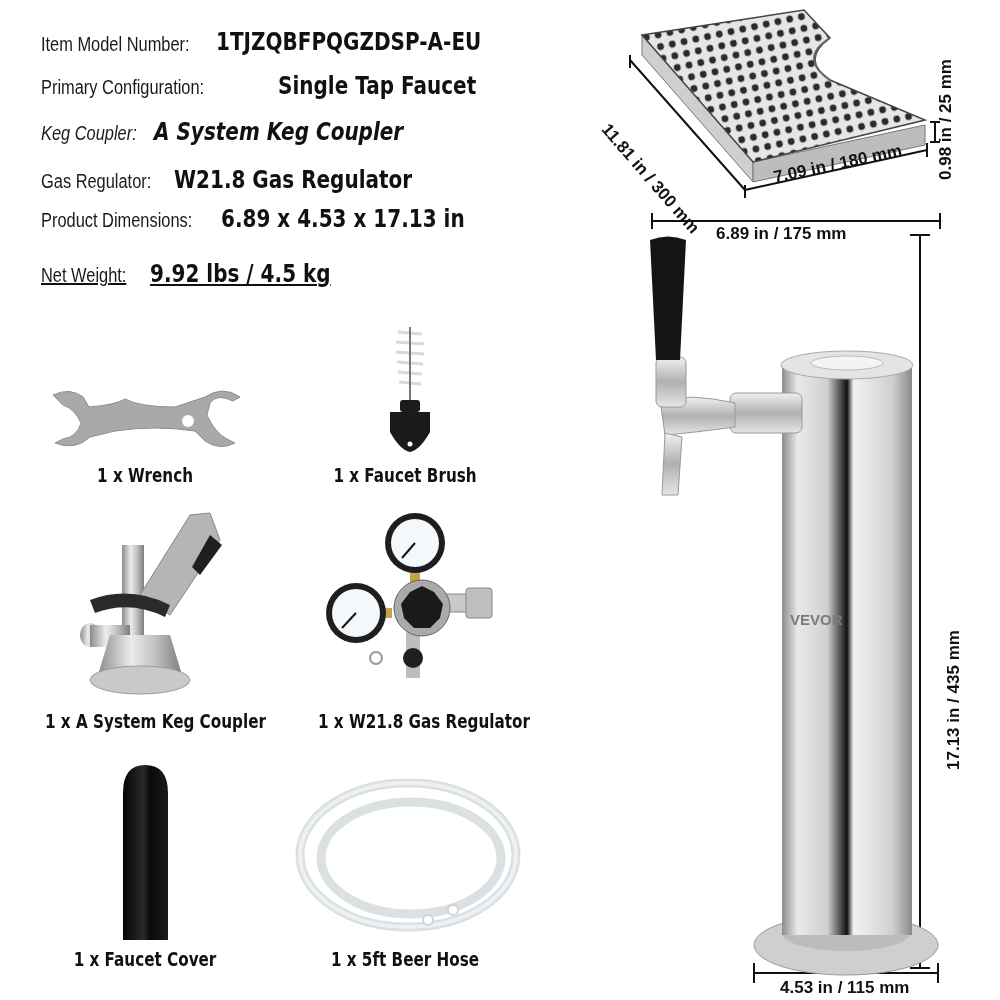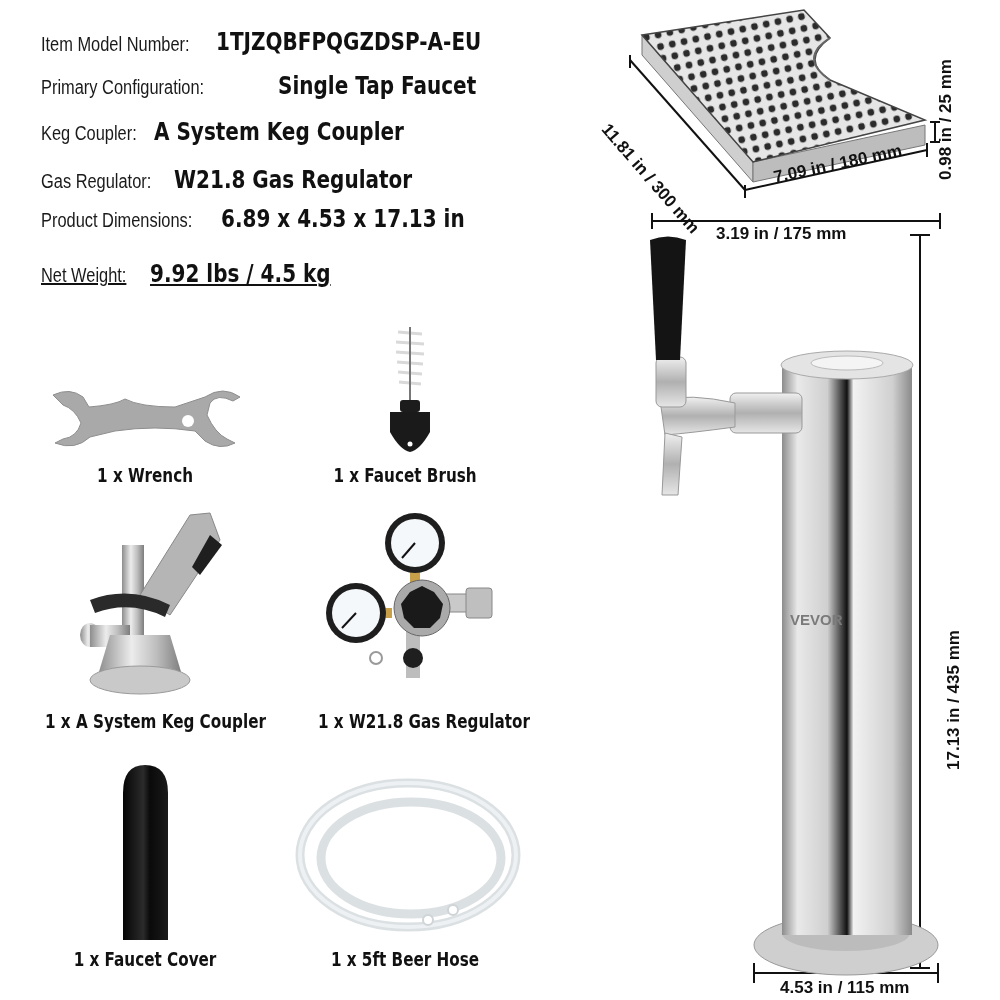--- a/index.html
+++ b/index.html
@@ -15,21 +15,21 @@
 <body>
 
 <div class="spec" style="top:27px;align-items:flex-end;">
   <span class="lbl" style="width:175px">Item Model Number:</span>
   <span class="val">1TJZQBFPQGZDSP-A-EU</span>
 </div>
 <div class="spec" style="top:71px;gap:43px;">
   <span class="lbl" style="width:194px">Primary Configuration:</span>
   <span class="val">Single Tap Faucet</span>
 </div>
-<div class="spec" style="top:117px;">
+<div class="spec" style="top:117px;font-style:italic;">
   <span class="lbl" style="width:113px">Keg Coupler:</span>
   <span class="val">A System Keg Coupler</span>
 </div>
 <div class="spec" style="top:165px;">
   <span class="lbl" style="width:133px">Gas Regulator:</span>
   <span class="val">W21.8 Gas Regulator</span>
 </div>
 <div class="spec" style="top:204px;">
   <span class="lbl" style="width:180px">Product Dimensions:</span>
   <span class="val">6.89 x 4.53 x 17.13 in</span>
@@ -194,15 +194,15 @@
 
   <rect x="110" y="188" width="72" height="40" rx="6" fill="url(#tap)" stroke="#999"></rect>
   <path d="M40,195 Q70,188 115,198 L115,222 Q70,228 45,230 Z" fill="url(#tap)" stroke="#999"></path>
   <path d="M45,228 L62,232 L58,290 L42,290 Z" fill="url(#tap)" stroke="#999"></path>
   <rect x="36" y="152" width="30" height="50" rx="6" fill="url(#tap)" stroke="#999"></rect>
 
   <path d="M30,35 Q48,28 66,35 L60,155 L36,155 Z" fill="#141414"></path>
 
   <text x="170" y="420" font-family="Liberation Sans, sans-serif" font-weight="bold" font-size="15" fill="#7a7a7a">VEVOR</text>
 </svg>
-<div class="dim" style="left:716px;top:224px">3.19 in / 175 mm</div>
+<div class="dim" style="left:716px;top:224px">6.89 in / 175 mm</div>
 <div class="dim" style="left:944px;top:770px;transform:rotate(-90deg);transform-origin:left top">17.13 in / 435 mm</div>
 <div class="dim" style="left:780px;top:978px">4.53 in / 115 mm</div>
 
 </body></html>

